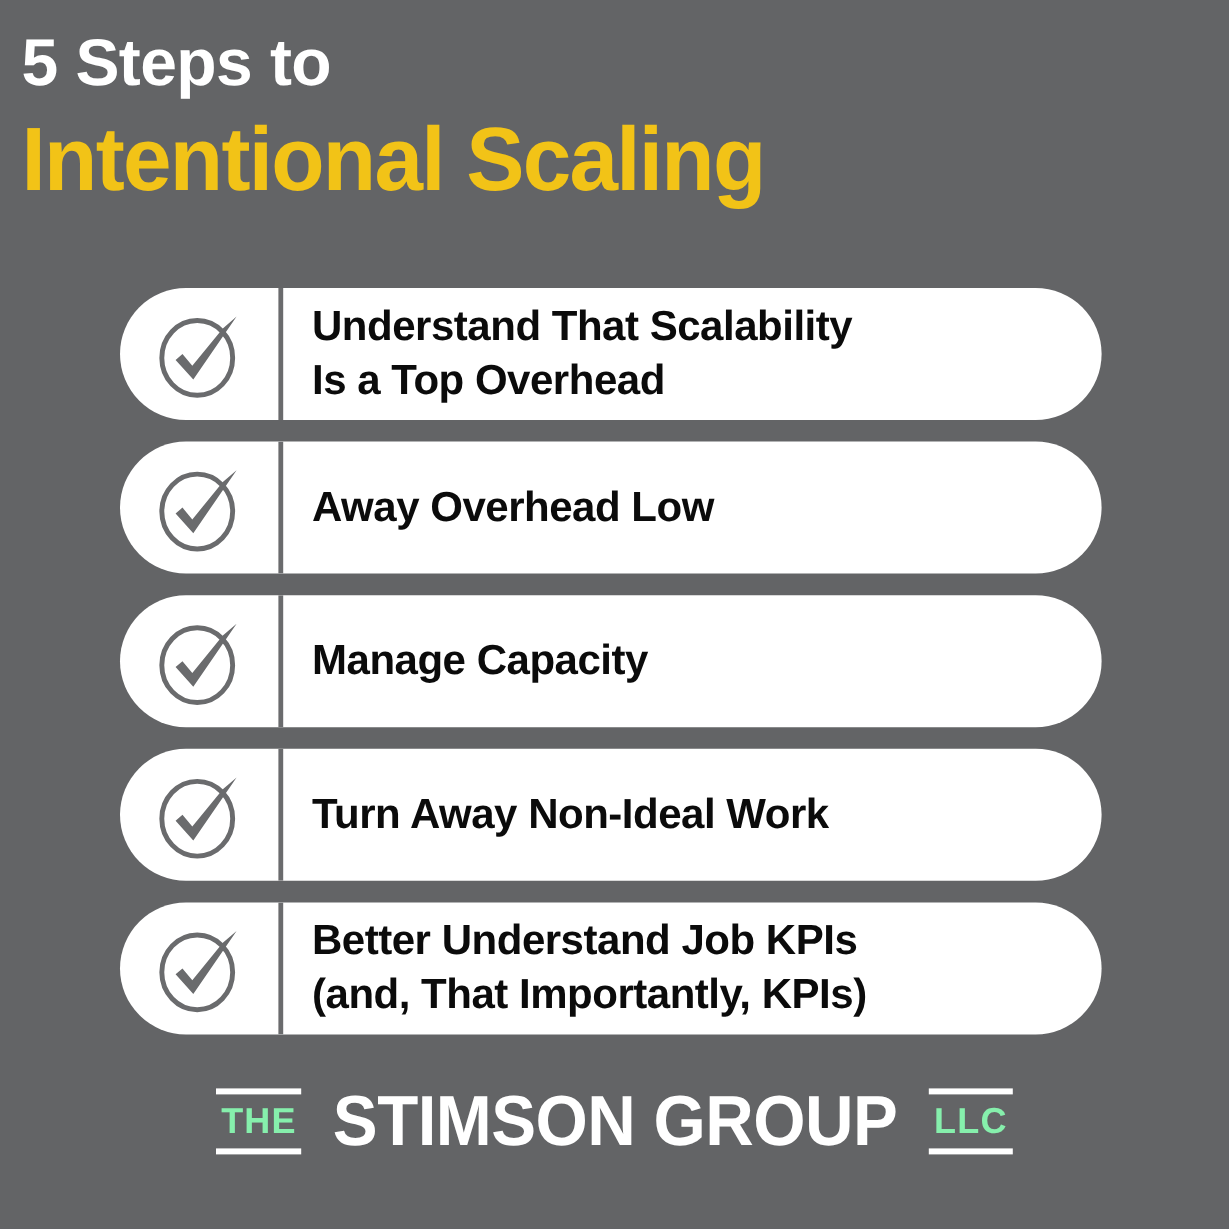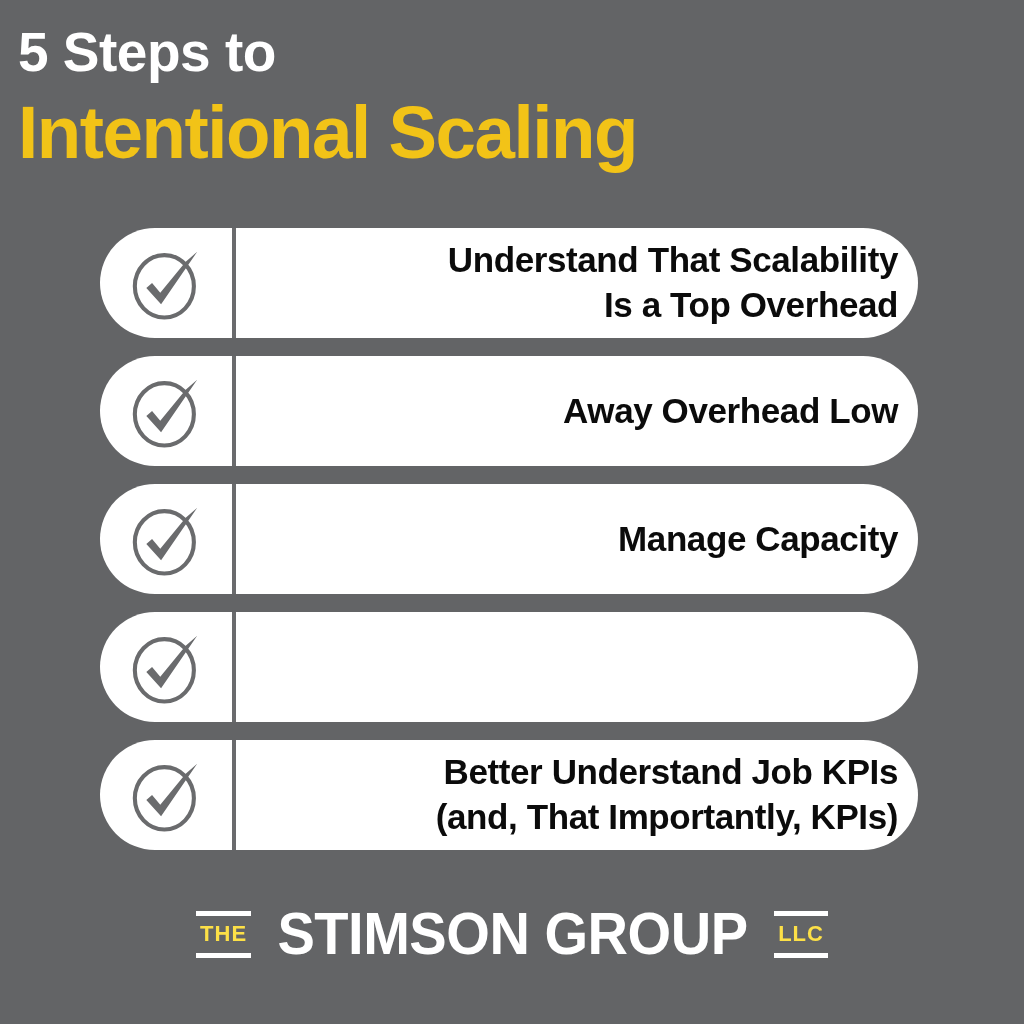--- a/index.html
+++ b/index.html
@@ -46,23 +46,22 @@
     margin-top: 8px;
     white-space: nowrap;
     transform: scaleX(0.97);
     transform-origin: left center;
   }
 
   
   .steps {
     position: absolute;
     left: 100px;
-    top: 228px;
+    top: 240px;
     width: 818px;
-    text-align: right;
   }
   .step-row {
     position: relative;
     width: 818px;
     height: 110px;
     background: #ffffff;
     border-radius: 55px;
     margin-bottom: 18px;
     display: flex;
     align-items: stretch;
@@ -120,23 +119,23 @@
     flex-direction: column;
     align-items: stretch;
     justify-content: center;
   }
   .logo-rule {
     height: 5px;
     background: #ffffff;
     width: 100%;
   }
   .logo-small-text {
-    font-size: 22px;
-    font-weight: bold;
-    color: #fde047;
+    font-size: 30px;
+    font-weight: bold;
+    color: #86efac;
     letter-spacing: 1px;
     line-height: 1.12;
     padding: 6px 4px 6px 4px;
     text-align: center;
     white-space: nowrap;
   }
   .logo-main-text {
     font-size: 59px;
     font-weight: bold;
     color: #ffffff;
@@ -200,20 +199,23 @@
     </div>
 
     <div class="step-row">
       <div class="step-icon-cell">
         <svg class="check-icon" viewBox="0 0 100 100">
           <ellipse cx="48" cy="54" rx="36" ry="38" fill="none" stroke="#6a6b6d" stroke-width="5"></ellipse>
           <path d="M 26 56 L 44 76 L 88 12 L 74 24 L 43 62 L 33 50 Z" fill="#6a6b6d"></path>
         </svg>
       </div>
       <div class="step-divider"></div>
+      <div class="step-text-cell">
+        <div class="step-text-line">Turn Away Non-Ideal Work</div>
+      </div>
     </div>
 
     <div class="step-row">
       <div class="step-icon-cell">
         <svg class="check-icon" viewBox="0 0 100 100">
           <ellipse cx="48" cy="54" rx="36" ry="38" fill="none" stroke="#6a6b6d" stroke-width="5"></ellipse>
           <path d="M 26 56 L 44 76 L 88 12 L 74 24 L 43 62 L 33 50 Z" fill="#6a6b6d"></path>
         </svg>
       </div>
       <div class="step-divider"></div>

